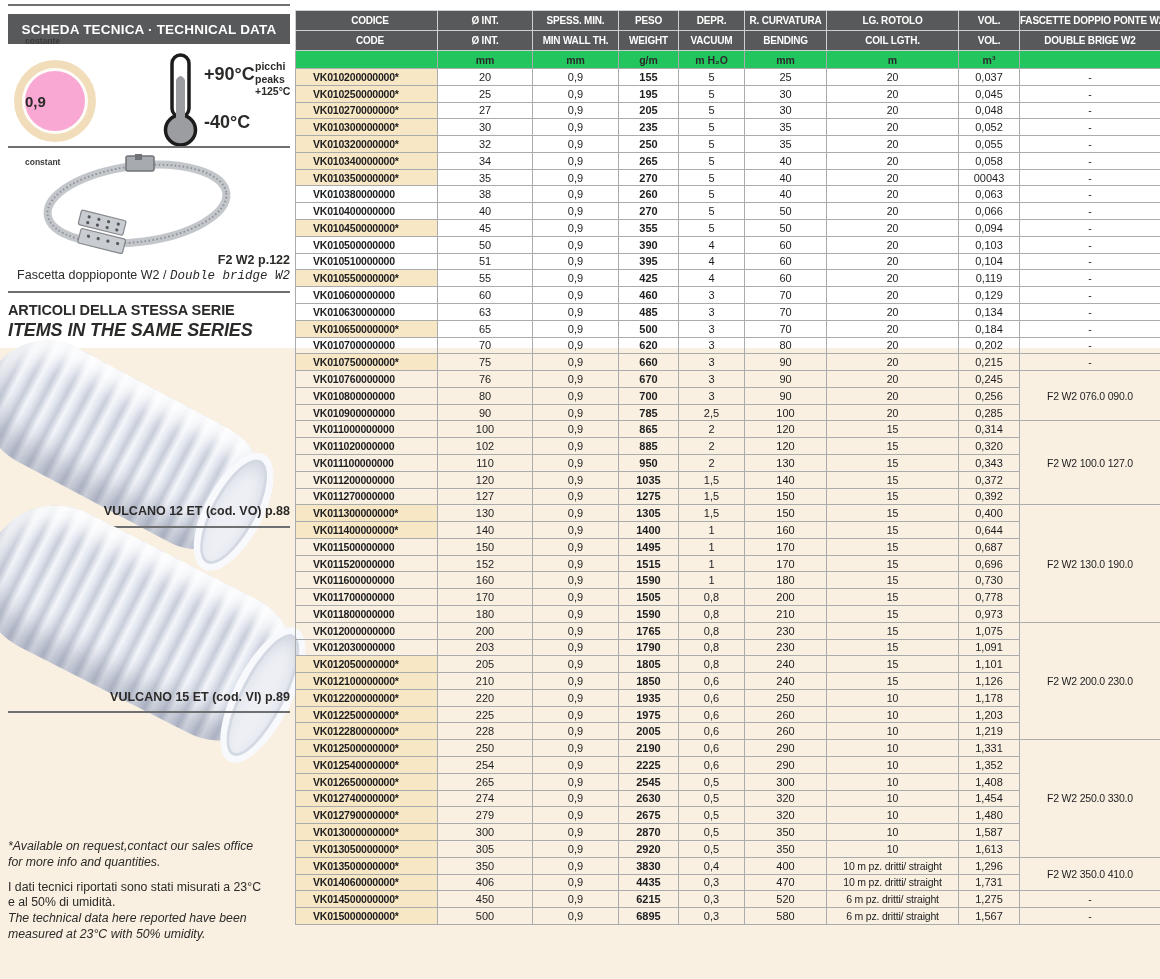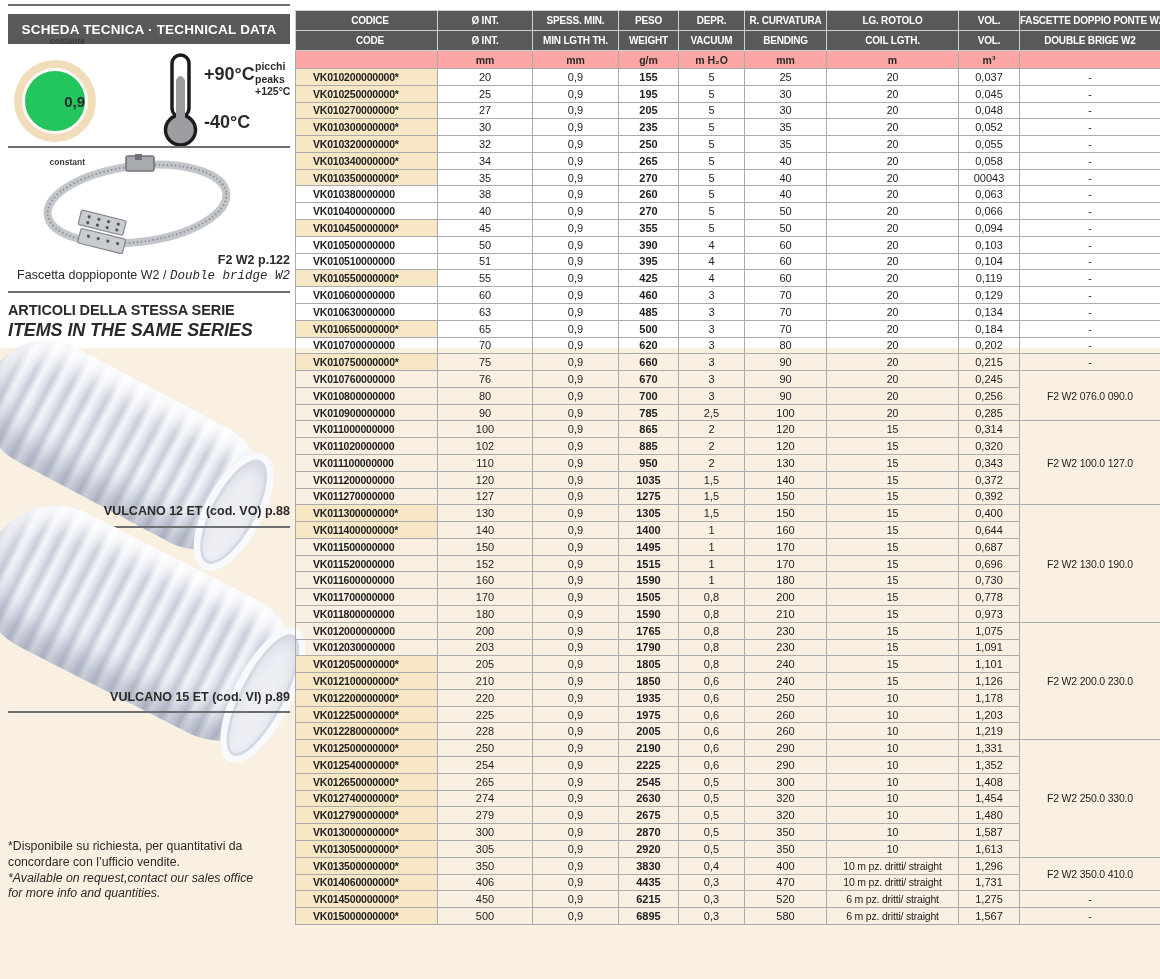--- a/index.html
+++ b/index.html
@@ -11,22 +11,22 @@
   .sidebar{position:absolute;left:8px;top:0;width:282px;height:979px;}
   .rule-top{position:absolute;left:0;top:4px;width:282px;height:2px;background:#6e6f71;}
   .sb-header{position:absolute;left:0;top:14px;width:282px;height:30px;background:#58595b;
              color:#fff;font-weight:700;font-size:13.5px;letter-spacing:.2px;
              display:flex;align-items:center;justify-content:center;white-space:nowrap;}
   .divider{position:absolute;left:0;width:282px;height:2px;background:#6e6f71;}
 
   
   .badge{position:absolute;left:6px;top:60px;width:82px;height:82px;border-radius:50%;
          background:#f1ddb9;display:flex;align-items:center;justify-content:center;}
-  .badge-inner{width:60px;height:60px;border-radius:50%;background:#22c55e;border:3px solid #fdfcf8;
-               display:flex;flex-direction:column;align-items:flex-end;justify-content:center;gap:23px;}
+  .badge-inner{width:60px;height:60px;border-radius:50%;background:#f9a8d4;border:3px solid #fdfcf8;
+               display:flex;flex-direction:column;align-items:flex-start;justify-content:center;gap:23px;}
   .badge-top,.badge-bottom{font-size:8.5px;font-weight:700;color:#3a3a3a;}
   .badge-line{width:36px;height:1.5px;background:#3a3a3a;margin:1px 0;}
   .badge-value{font-size:15px;font-weight:700;color:#2b2a28;line-height:15px;}
 
   
   .thermo{position:absolute;left:148px;top:52px;}
   .t-max{position:absolute;left:196px;top:64px;font-size:18px;font-weight:700;}
   .t-min{position:absolute;left:196px;top:112px;font-size:18px;font-weight:700;}
   .t-peaks{position:absolute;left:247px;top:60px;font-size:10.5px;font-weight:700;line-height:12.5px;white-space:pre-line;}
 
@@ -58,21 +58,21 @@
   .fn{white-space:pre-line;}
   .fn.en{font-style:italic;}
   .fn-block{margin-bottom:9px;}
 
   
   .datatable{position:absolute;left:295px;top:10px;}
   table{border-collapse:collapse;table-layout:fixed;width:865px;height:915px;}
   th,td{border:1px solid #a9abad;overflow:hidden;white-space:nowrap;padding:0;}
   thead tr.h th{background:#58595b;color:#fff;font-size:10px;font-weight:700;height:19px;
                 letter-spacing:-.2px;border-color:#cfd0d1;text-align:center;}
-  thead tr.u th{background:#fca5a5;color:#2a2a2a;font-size:10.5px;font-weight:700;height:17px;text-align:center;}
+  thead tr.u th{background:#22c55e;color:#2a2a2a;font-size:10.5px;font-weight:700;height:17px;text-align:center;}
   thead th.first{text-align:left;padding-left:7px;}
   tbody td{font-size:11px;color:#1d1d1f;text-align:center;}
   td.code{text-align:left;padding-left:17px;font-weight:700;font-size:10.5px;letter-spacing:-.2px;}
   td.code.hl{background:#f7e7c5;}
   td.weight{font-weight:700;}
   td.coil{font-size:10.5px;letter-spacing:-.2px;}
   td.fasc{font-size:10.5px;letter-spacing:-.2px;}
 </style>
 </head>
 <body>
@@ -140,24 +140,28 @@
     <div class="hose hose1"></div>
     <div class="hose-cap cap1">VULCANO 12 ET (cod. VO) p.88</div>
     <div class="divider div3"></div>
 
     <div class="hose hose2"></div>
     <div class="hose-cap cap2">VULCANO 15 ET (cod. VI) p.89</div>
     <div class="divider div4"></div>
 
     <div class="footnotes">
       <div class="fn-block">
-        <div class="fn it">*Disponibile su richiesta, per quantitativi da
-concordare con l’ufficio vendite.</div>
         <div class="fn en">*Available on request,contact our sales office
 for more info and quantities.</div>
+      </div>
+      <div class="fn-block">
+        <div class="fn it">I dati tecnici riportati sono stati misurati a 23°C
+e al 50% di umidità.</div>
+        <div class="fn en">The technical data here reported have been
+measured at 23°C with 50% umidity.</div>
       </div>
     </div>
   </div>
 
   <div class="datatable">
     <table>
       <colgroup>
         <col style="width:142px">
           <col style="width:95px">
           <col style="width:86px">
@@ -176,21 +180,21 @@
           <th>PESO</th>
           <th>DEPR.</th>
           <th>R. CURVATURA</th>
           <th>LG. ROTOLO</th>
           <th>VOL.</th>
           <th>FASCETTE DOPPIO PONTE W2</th>
         </tr>
         <tr class="h">
           <th class="first">CODE</th>
           <th>Ø INT.</th>
-          <th>MIN LGTH TH.</th>
+          <th>MIN WALL TH.</th>
           <th>WEIGHT</th>
           <th>VACUUM</th>
           <th>BENDING</th>
           <th>COIL LGTH.</th>
           <th>VOL.</th>
           <th>DOUBLE BRIGE W2</th>
         </tr>
         <tr class="u">
           <th class="first"></th>
           <th>mm</th>

